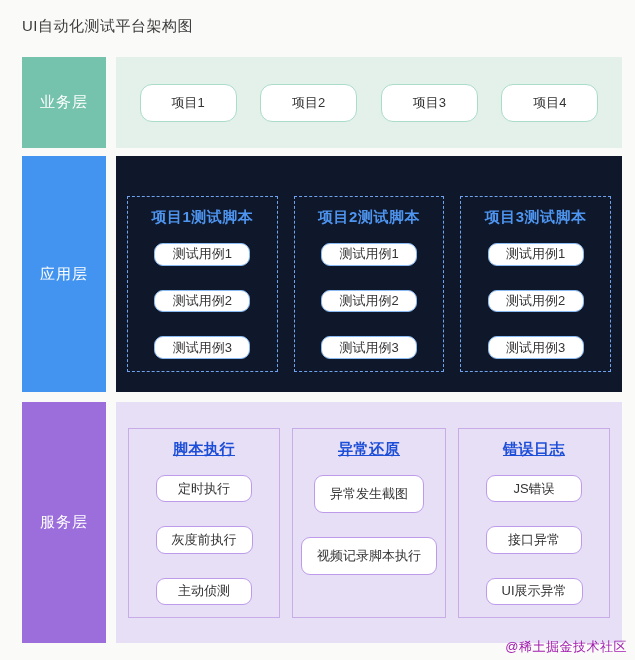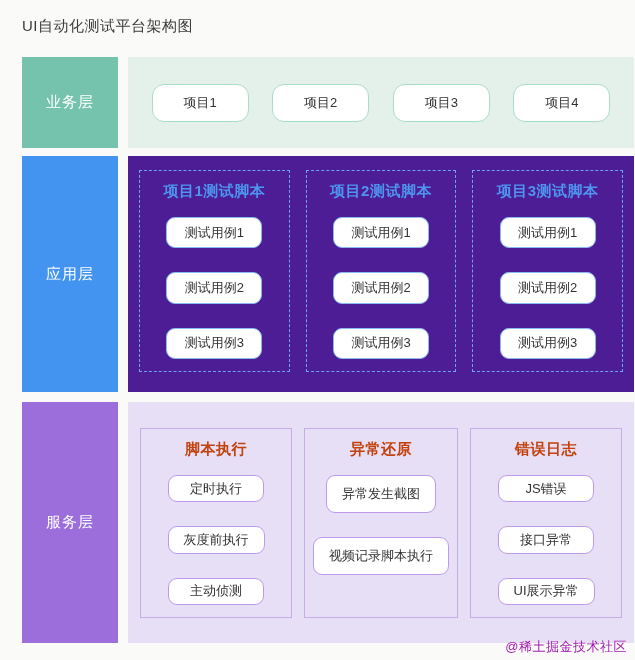--- a/index.html
+++ b/index.html
@@ -18,45 +18,45 @@
     font-weight: 500;
     color: #3b3b3b;
     letter-spacing: 0.5px;
   }
   .rows { position: absolute; left: 22px; top: 57px; }
   .layer-row { display: flex; }
   .business-row { height: 91px; margin-bottom: 8px; }
   .application-row { height: 236px; margin-bottom: 10px; }
   .service-row { height: 241px; }
   .layer-sidebar {
-    width: 96px;
+    width: 84px;
     margin-right: 10px;
     color: #ffffff;
     font-size: 15px;
     letter-spacing: 1px;
     display: flex;
     align-items: center;
     justify-content: center;
     flex: none;
   }
   .business-row .layer-sidebar { background: #75c3ac; }
   .application-row .layer-sidebar { background: #4394f0; }
   .service-row .layer-sidebar { background: #9b6edc; }
   .layer-panel { width: 506px; height: 100%; flex: none; }
   .business-row .layer-panel {
     background: #e3f1ea;
     display: flex;
     align-items: center;
     justify-content: space-evenly;
   }
   .application-row .layer-panel {
-    background: #4c1d95;
+    background: #0f172a;
     display: flex;
     gap: 16px;
-    padding: 14px 11px 20px;
+    padding: 40px 11px 20px;
   }
   .service-row .layer-panel {
     background: #e7dff5;
     display: flex;
     gap: 12px;
     padding: 26px 12px 25px;
   }
   .pill {
     background: #ffffff;
     height: 38px;
@@ -74,21 +74,21 @@
   .service-group { border: 1px solid #c7ace8; }
   .group-title {
     text-align: center;
     font-size: 15px;
     font-weight: 600;
     line-height: 20px;
     margin-bottom: 16px;
     letter-spacing: 0.5px;
   }
   .app-group .group-title { color: #4e95f0; }
-  .service-group .group-title { color: #c2410c; }
+  .service-group .group-title { color: #1d4ed8; text-decoration: underline; }
   .group .pill { margin: 0 auto 24px; min-width: 96px; padding: 0 15px; }
   .group .pill:last-child { margin-bottom: 0; }
   .app-group .pill { border: 1px solid #8abaf2; }
   .service-group .pill { border: 1px solid #bd9bea; }
   .watermark {
     position: absolute;
     right: 8px;
     top: 638px;
     font-size: 13px;
     color: #a21caf;

